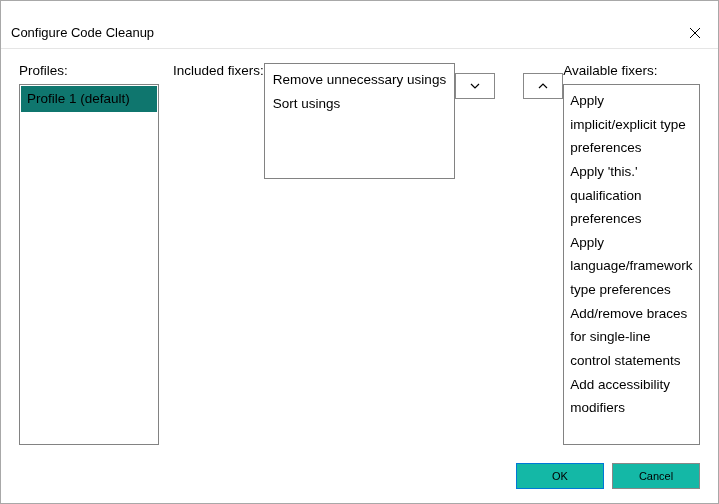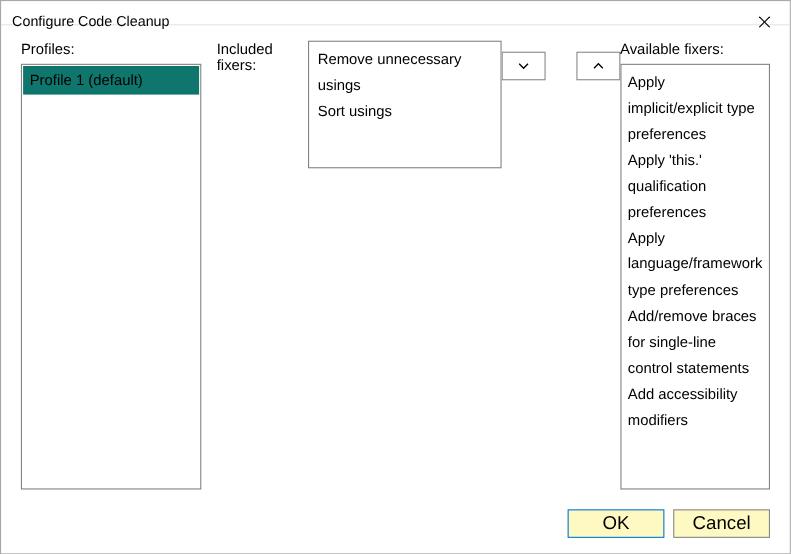--- a/index.html
+++ b/index.html
@@ -15,21 +15,21 @@
   }
   .window {
     width: 719px;
     height: 504px;
     border: 1px solid #a8a8a8;
     background: #fff;
     display: flex;
     flex-direction: column;
   }
   .titlebar {
-    height: 22px;
+    height: 48px;
     display: flex;
     align-items: center;
     justify-content: space-between;
     padding: 16px 0 0 10px;
     border-bottom: 1px solid #e5e5e5;
   }
   .titlebar-title { font-size: 13px; }
   .titlebar-close {
     width: 46px;
     height: 31px;
@@ -39,21 +39,21 @@
     cursor: default;
   }
   .titlebar-close svg { width: 10px; height: 10px; }
   .content {
     flex: 1;
     display: flex;
     padding: 14px 18px 8px 18px;
     gap: 14px;
   }
   .left-col {
-    width: 164px;
+    width: 140px;
     display: flex;
     flex-direction: column;
   }
   .right-col {
     flex: 1;
     display: flex;
     flex-direction: row;
   }
   .label { font-size: 13.5px; margin-bottom: 6px; }
   .listbox {
@@ -111,23 +111,23 @@
   .footer {
     display: flex;
     justify-content: flex-end;
     gap: 8px;
     padding: 10px 18px 14px 18px;
   }
   .btn {
     min-width: 88px;
     height: 26px;
     border: 1px solid #888;
-    background: #fef9c3;
+    background: #14b8a6;
     font-family: inherit;
-    font-size: 17px;
+    font-size: 11px;
     cursor: default;
     display: flex;
     align-items: center;
     justify-content: center;
   }
   .btn.default {
     border: 1px solid #0078d7;
   }
   
   .available-list::-webkit-scrollbar { width: 17px; }

